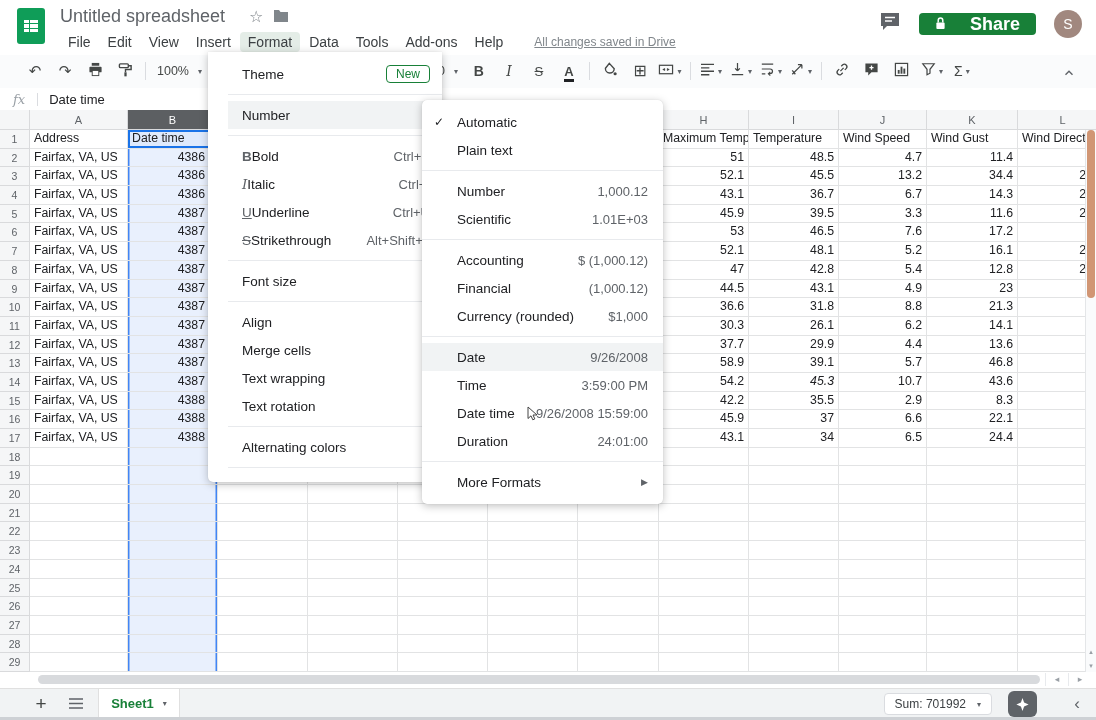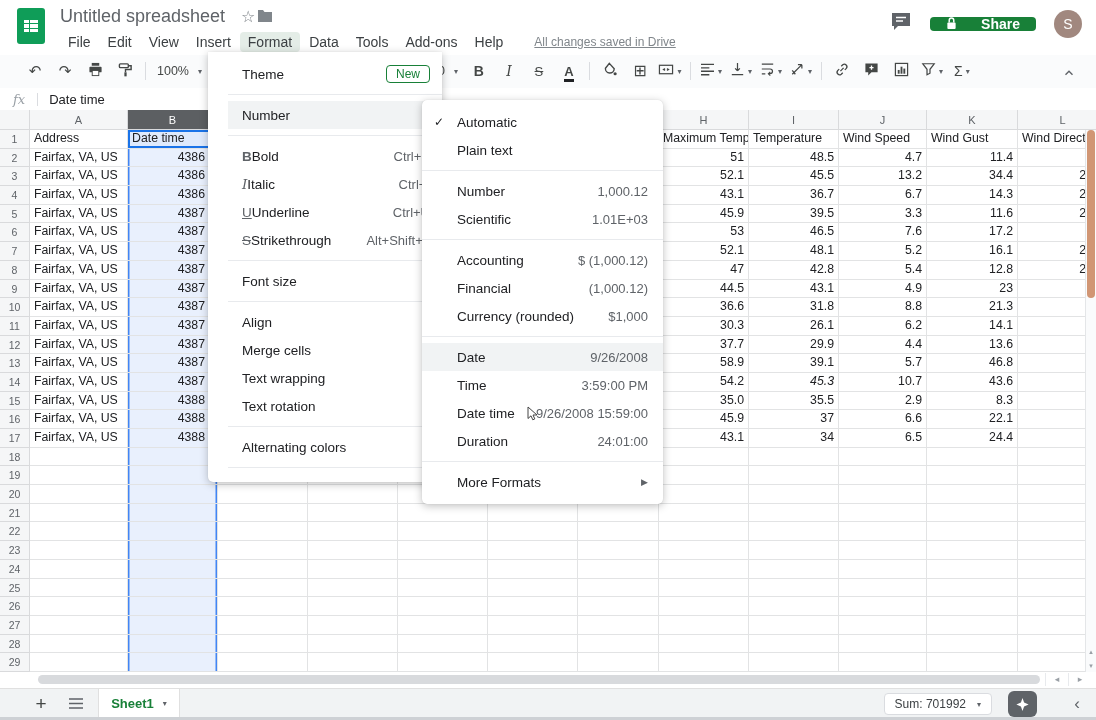--- a/index.html
+++ b/index.html
@@ -6,31 +6,31 @@
   body{width:1096px;height:720px;overflow:hidden;position:relative;background:#fff;
        font-family:"Liberation Sans","DejaVu Sans",sans-serif;color:#202124;}
   
   #header{position:absolute;left:0;top:0;width:1096px;height:55px;background:#fff;}
   #logo{position:absolute;left:17px;top:8px;width:28px;height:36px;background:#0f9d58;border-radius:3px;
         display:flex;align-items:center;justify-content:center;cursor:pointer;}
   #logo .lgrid{width:15px;height:13px;display:grid;grid-template-columns:5px 8px;grid-template-rows:3.4px 3.4px 3.4px;gap:1.4px;}
   #logo .lgrid div{background:#fff;}
   #titleblock{position:absolute;left:60px;top:4px;}
   #doc-title{font-size:18px;color:#5f6368;line-height:24px;}
-  .trow{display:flex;align-items:center;gap:2px;}
+  .trow{display:flex;align-items:center;gap:10px;}
   .star{color:#80868b;font-size:16px;margin-left:14px;cursor:pointer;}
   .folder{margin-top:2px;cursor:pointer;}
   #menubar{display:flex;align-items:center;margin-top:2px;height:24px;}
   #menu-items{display:flex;align-items:center;}
   .mitem{font-size:14px;color:#3c4043;padding:2px 8px;margin-right:1px;border-radius:4px;cursor:pointer;}
   .mitem.active{background:#e4ede7;}
   .saved{font-size:12px;color:#80868b;text-decoration:underline;margin-left:22px;cursor:pointer;}
   #hdr-right{position:absolute;right:14px;top:10px;display:flex;align-items:center;gap:18px;}
-  #share-btn{background:#188038;color:#fff;border-radius:4px;height:14px;padding:0 16px;display:flex;align-items:center;gap:24px;
-             font-size:14px;font-weight:bold;cursor:pointer;}
+  #share-btn{background:#188038;color:#fff;border-radius:4px;height:22px;padding:0 16px;display:flex;align-items:center;gap:24px;
+             font-size:18px;font-weight:bold;cursor:pointer;}
   #avatar{width:28px;height:28px;border-radius:50%;background:#a1887f;color:#fff;display:flex;align-items:center;justify-content:center;
           font-size:14px;cursor:pointer;}
   
   #toolbar{position:absolute;left:0;top:55px;width:1096px;height:33px;background:#fafbfc;border-bottom:1px solid #e8eaed;}
   .tgroup{position:absolute;top:0;height:32px;display:flex;align-items:center;}
   .tbtn{min-width:26px;height:24px;display:flex;align-items:center;justify-content:center;border-radius:3px;cursor:pointer;margin:0 2px;}
   .tg{font-size:15px;color:#444746;line-height:1;}
   .tg.b{font-weight:bold;font-size:14px;}
   .tg.it{font-family:"DejaVu Serif",serif;font-style:italic;font-size:14px;}
   .tg.st{text-decoration:line-through;font-size:13px;}
@@ -523,21 +523,21 @@
     </div>
     <div class="grow">
       <div class="rn">15</div>
       <div class="gc al" style="width: 98px;">Fairfax, VA, US</div>
       <div class="gc sel bpad" style="width: 90px;">4388</div>
       <div class="gc" style="width: 90px;"></div>
       <div class="gc" style="width: 90px;"></div>
       <div class="gc" style="width: 90px;"></div>
       <div class="gc" style="width: 90px;"></div>
       <div class="gc" style="width: 81px;"></div>
-      <div class="gc" style="width: 90px;">35.0</div>
+      <div class="gc" style="width: 90px;">42.2</div>
       <div class="gc" style="width: 90px;">35.5</div>
       <div class="gc" style="width: 88px;">2.9</div>
       <div class="gc" style="width: 91px;">8.3</div>
       <div class="gc lpad" style="width: 90px;">2</div>
     </div>
     <div class="grow">
       <div class="rn">16</div>
       <div class="gc al" style="width: 98px;">Fairfax, VA, US</div>
       <div class="gc sel bpad" style="width: 90px;">4388</div>
       <div class="gc" style="width: 90px;"></div>

